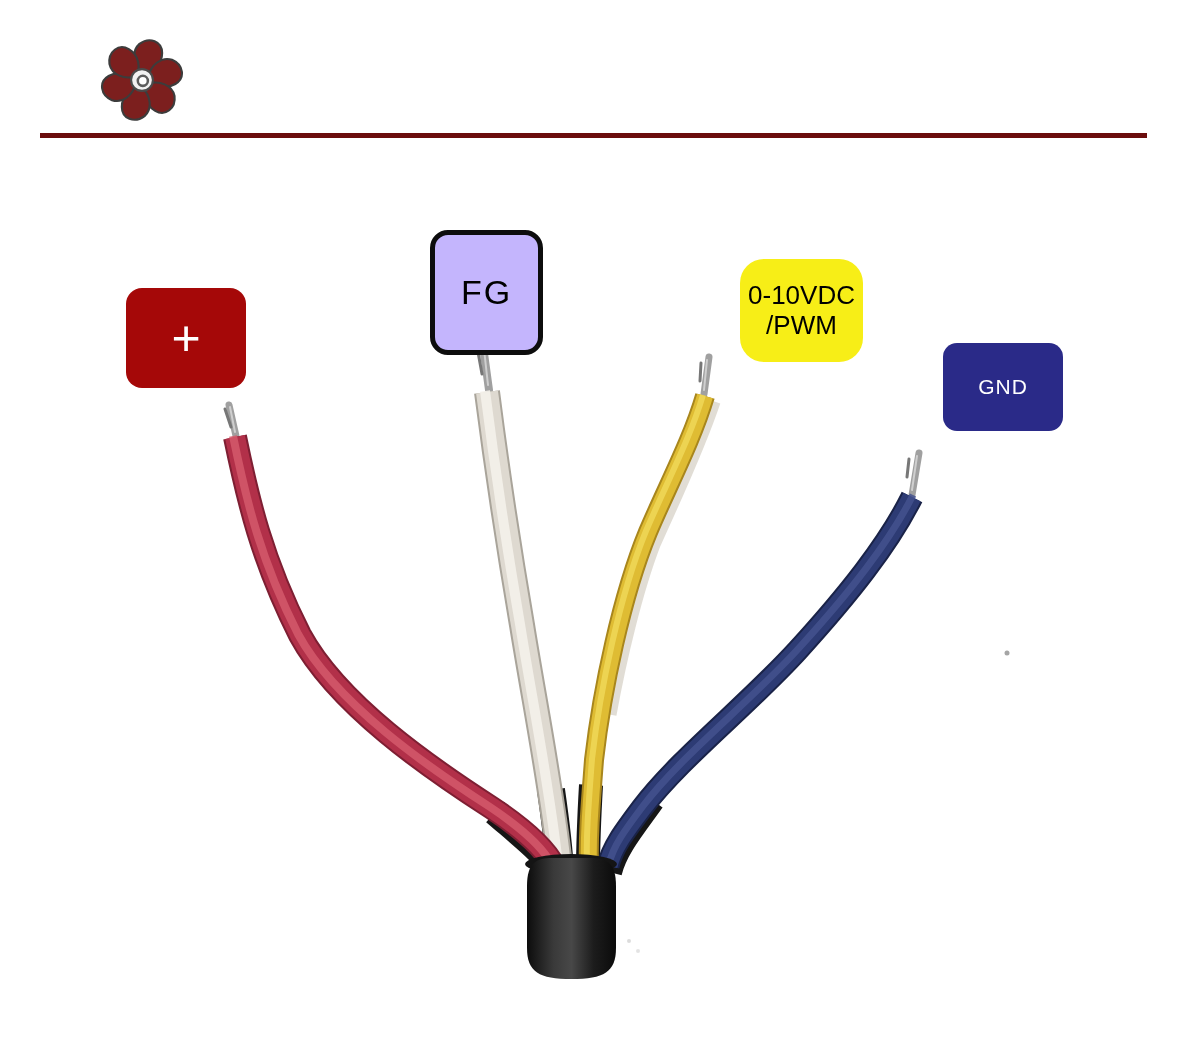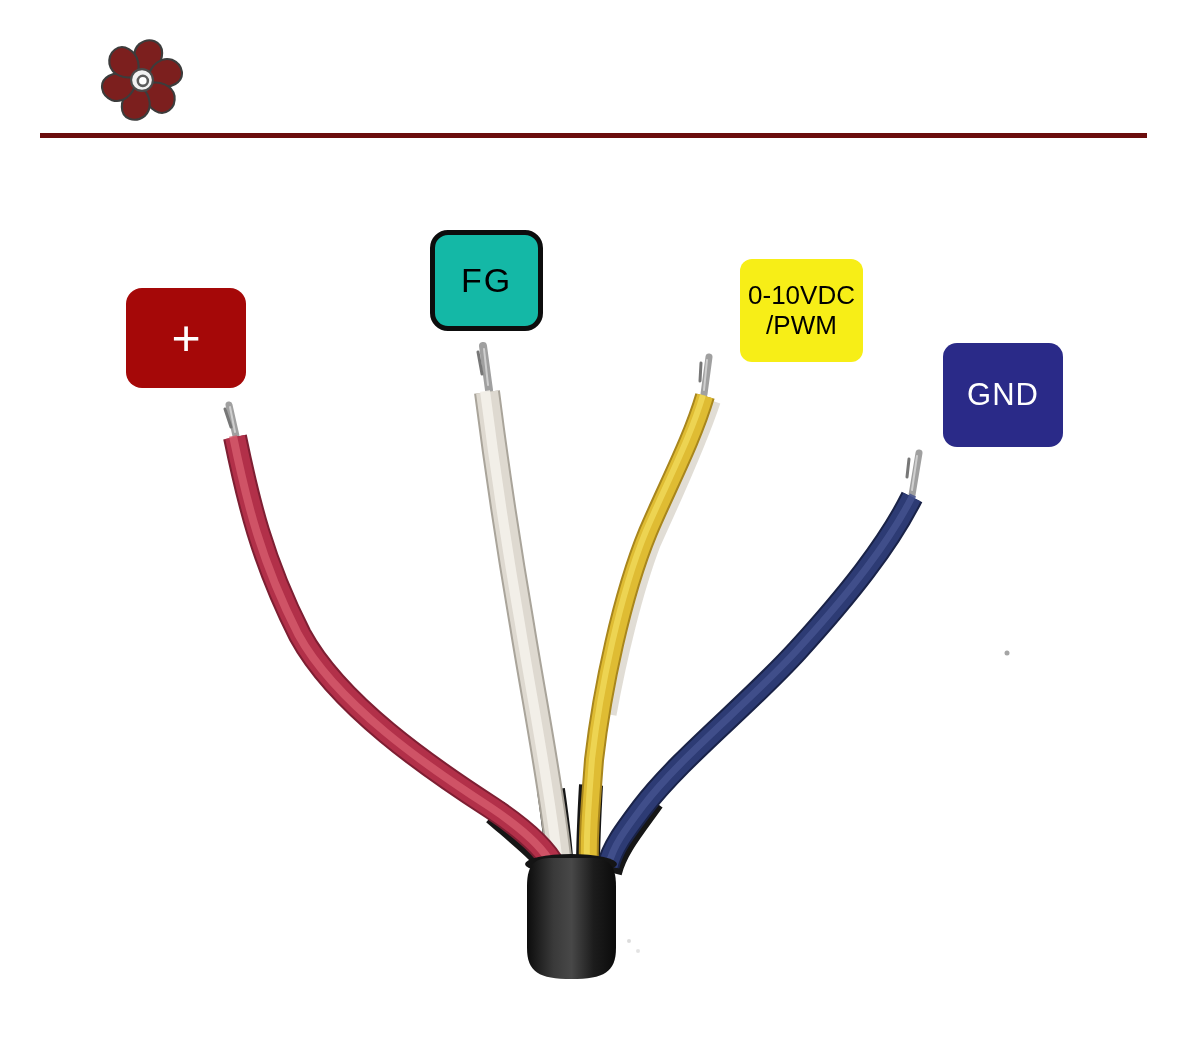--- a/index.html
+++ b/index.html
@@ -53,47 +53,47 @@
     left: 126px; top: 288px;
     width: 120px; height: 100px;
     background: #a50808;
     border-radius: 16px;
     color: #ffffff;
     font-size: 50px;
     font-weight: 400;
   }
   .badge-fg {
     left: 430px; top: 230px;
-    width: 113px; height: 101px;
-    background: #14b8a6;
+    width: 113px; height: 125px;
+    background: #c4b5fd;
     border: 5px solid #0d0d0d;
     border-radius: 18px;
     color: #000000;
     font-size: 34px;
     font-weight: 400;
     letter-spacing: 2px;
   }
   .badge-control {
     left: 740px; top: 259px;
     width: 123px; height: 103px;
     background: #f7ee17;
-    border-radius: 12px;
+    border-radius: 24px;
     color: #000000;
     font-size: 26px;
     font-weight: 400;
     line-height: 1.12;
     flex-direction: column;
   }
   .badge-gnd {
     left: 943px; top: 343px;
-    width: 120px; height: 104px;
+    width: 120px; height: 88px;
     background: #2a2a88;
     border-radius: 14px;
     color: #ffffff;
-    font-size: 31px;
+    font-size: 21px;
     font-weight: 400;
     letter-spacing: 1px;
   }
   .badge span { display: block; }
 </style>
 </head>
 <body>
 
 <div class="page">
 

